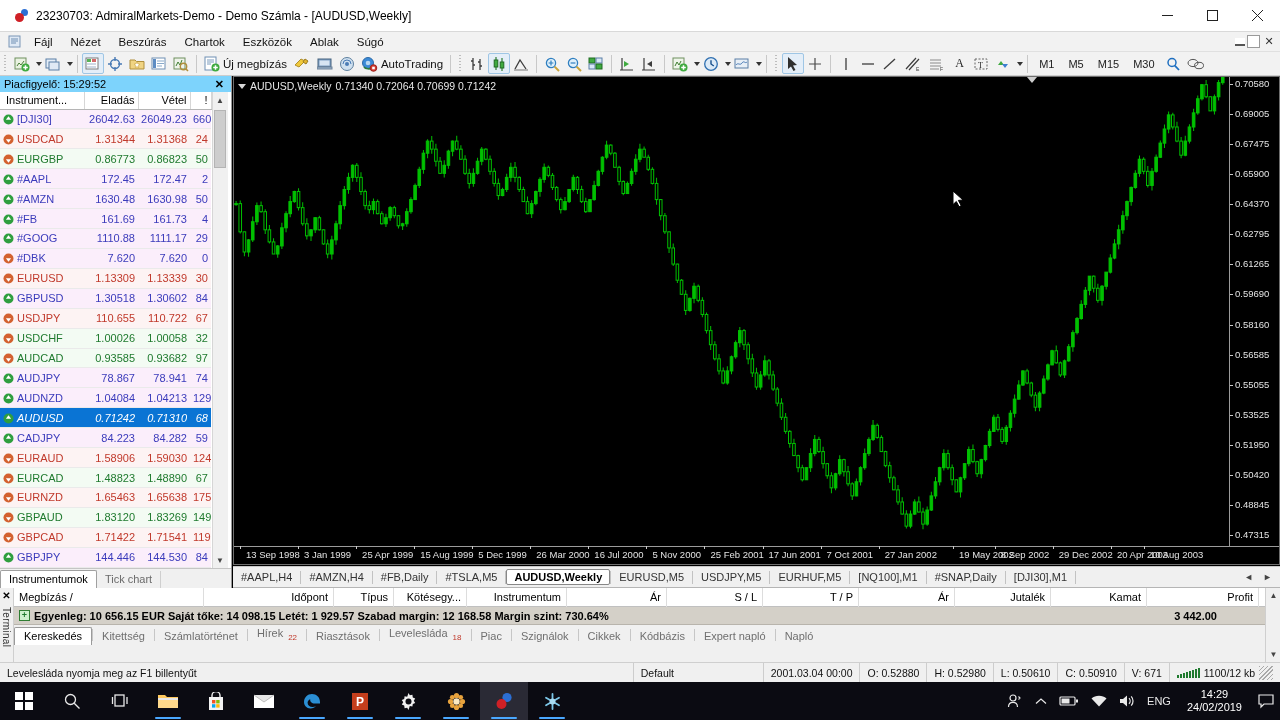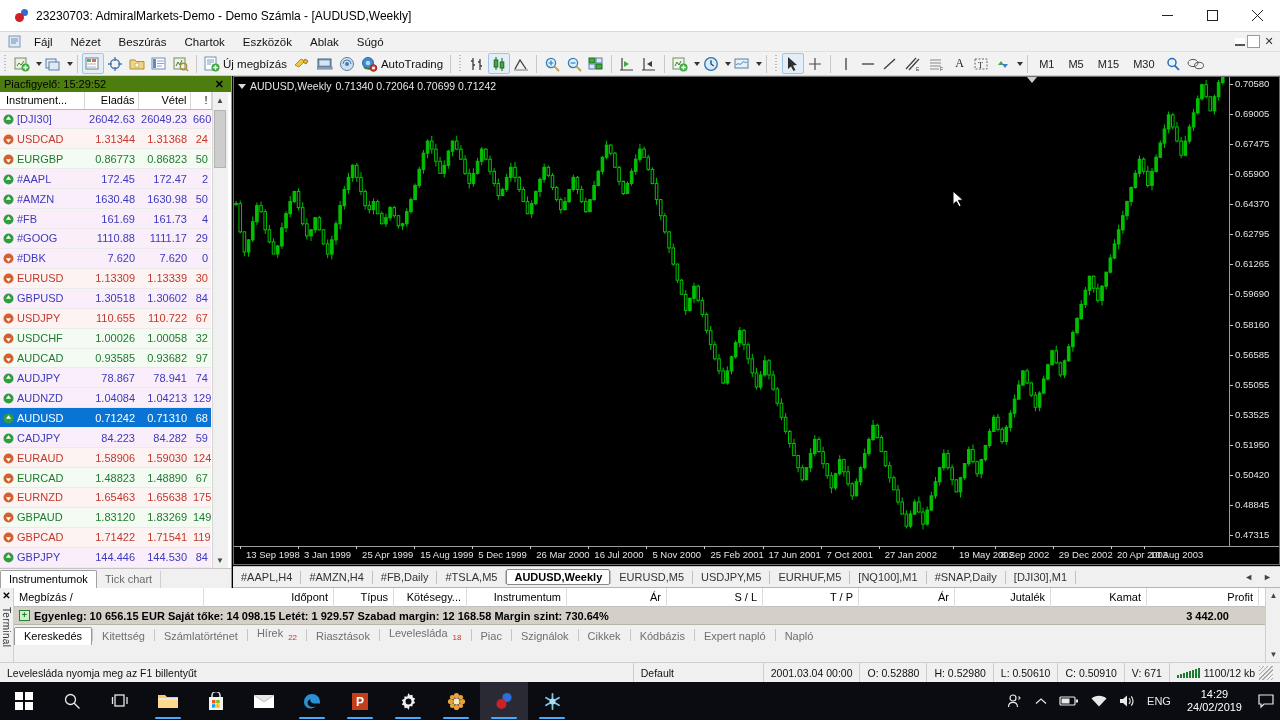--- a/index.html
+++ b/index.html
@@ -56,40 +56,40 @@
   .caret { width: 0; height: 0; border-left: 3px solid transparent; border-right: 3px solid transparent;
            border-top: 4px solid #333; margin-left: 3px; }
   .tsep { width: 1px; height: 18px; background: #c8c8c8; margin: 0 4px; }
 
   
   .mw {
     position: absolute; left: 0; top: 76px; width: 232px; height: 512px;
     background: #f0f0f0; border-right: 1px solid #9a9a9a;
     display: flex; flex-direction: column;
   }
-  .mw-title { height: 16px; background: #4d7c0f; display: flex; align-items: center;
+  .mw-title { height: 16px; background: #7dd3fc; display: flex; align-items: center;
               font-size: 11px; color: #000; padding: 0 4px; }
   .mw-title .x { margin-left: auto; font-size: 11px; font-weight: bold; cursor: default; padding-right: 3px;}
   .mw-grid { flex: 1; display: flex; background: #fff; overflow: hidden; }
   .mw-table { width: 211px; border-collapse: collapse; table-layout: fixed; }
   .mw-table th {
     font-size: 11px; font-weight: normal; color: #000; background: #fff;
     border-right: 1px solid #d6d6d6; border-bottom: 1px solid #b5b5b5;
     height: 17px; padding: 0 3px; text-align: right;
   }
   .mw-table th.first { text-align: left; padding-left: 6px; }
   .mw-table td {
     font-size: 11px; height: 19px; padding: 0 3px; text-align: right;
     border-bottom: 1px solid #eaeaea; white-space: nowrap; overflow: hidden;
   }
   .mw-table td.sym { text-align: left; padding-left: 3px; color: #000; }
   .mw-table tr.up td { background: #f3fbf3; color: #1f7a2e; }
   .mw-table tr.dn td { background: #fdf3f3; color: #c0392b; }
   .mw-table tr.idx td { background: #fbeefb; color: #3b3bbb; }
-  .mw-table tr.sel td { background: #0a74d4 !important; color: #fff !important; }
+  .mw-table tr.sel td { background: #0a74d4 !important; color: #fff !important; font-style: italic; }
   .arrow { display: inline-block; width: 11px; height: 11px; vertical-align: -2px; margin-right: 3px; }
   .mw-scroll { width: 16px; background: #f0f0f0; border-left: 1px solid #d6d6d6;
                display: flex; flex-direction: column; align-items: center; }
   .sc-arrow { width: 16px; height: 16px; display: flex; align-items: center; justify-content: center; font-size: 8px; color: #444; }
   .sc-thumb { width: 12px; height: 58px; background: #cdcdcd; border: 1px solid #b4b4b4; margin-top: 2px; }
   .sc-track { flex: 1; }
   .mw-tabs { height: 20px; background: #f0f0f0; display: flex; align-items: flex-end;
              border-top: 1px solid #c5c5c5; }
   .mw-tab { font-size: 11px; padding: 2px 8px 3px; color: #6b6b6b; border-right: 1px solid #cfcfcf;}
   .mw-tab.on { background: #fff; color: #000; border: 1px solid #a0a0a0; border-bottom: none;
@@ -145,21 +145,21 @@
   .term-main { flex: 1; display: flex; flex-direction: column; }
   .term-head { height: 19px; background: #fff; display: flex; align-items: center;
                border-bottom: 1px solid #c0c0c0; }
   .th-cell { font-size: 11px; color: #000; border-right: 1px solid #ddd; height: 19px;
              display: flex; align-items: center; padding: 0 5px; white-space: nowrap; overflow: hidden; }
   .th-cell.r { justify-content: flex-end; }
   .term-balance { height: 18px; background: #d4d0c8; display: flex; align-items: center;
                   font-size: 11px; font-weight: bold; color: #000; border-bottom: 1px solid #b8b4ac; }
   .bal-icon { width: 11px; height: 11px; border: 1px solid #2f7d32; background: #cdf0cd;
               color: #1f7a2e; font-size: 9px; line-height: 9px; text-align: center; margin: 0 4px 0 5px; }
-  .bal-profit { margin-left: auto; padding-right: 36px; }
+  .bal-profit { margin-left: auto; padding-right: 48px; }
   .term-tabs { height: 20px; background: #f0f0f0; display: flex; align-items: flex-end; }
   .ttab { font-size: 11px; color: #6f6f6f; padding: 3px 9px 3px; white-space: nowrap; }
   .ttab.on { background: #fff; color: #000; border: 1px solid #9a9a9a; border-bottom: none;
              border-radius: 2px 2px 0 0; padding: 2px 9px 3px; }
   .tbar { width: 1px; height: 12px; background: #c6c6c6; align-self: center; }
   .badge { font-size: 8px; color: #c0392b; vertical-align: -3px; margin-left: 5px; }
   .term-scroll { width: 15px; background: #f0f0f0; border-left: 1px solid #cfcfcf;
                  display: flex; flex-direction: column; }
   .term-scroll .sc-arrow { height: 15px; width: 15px; }
 

